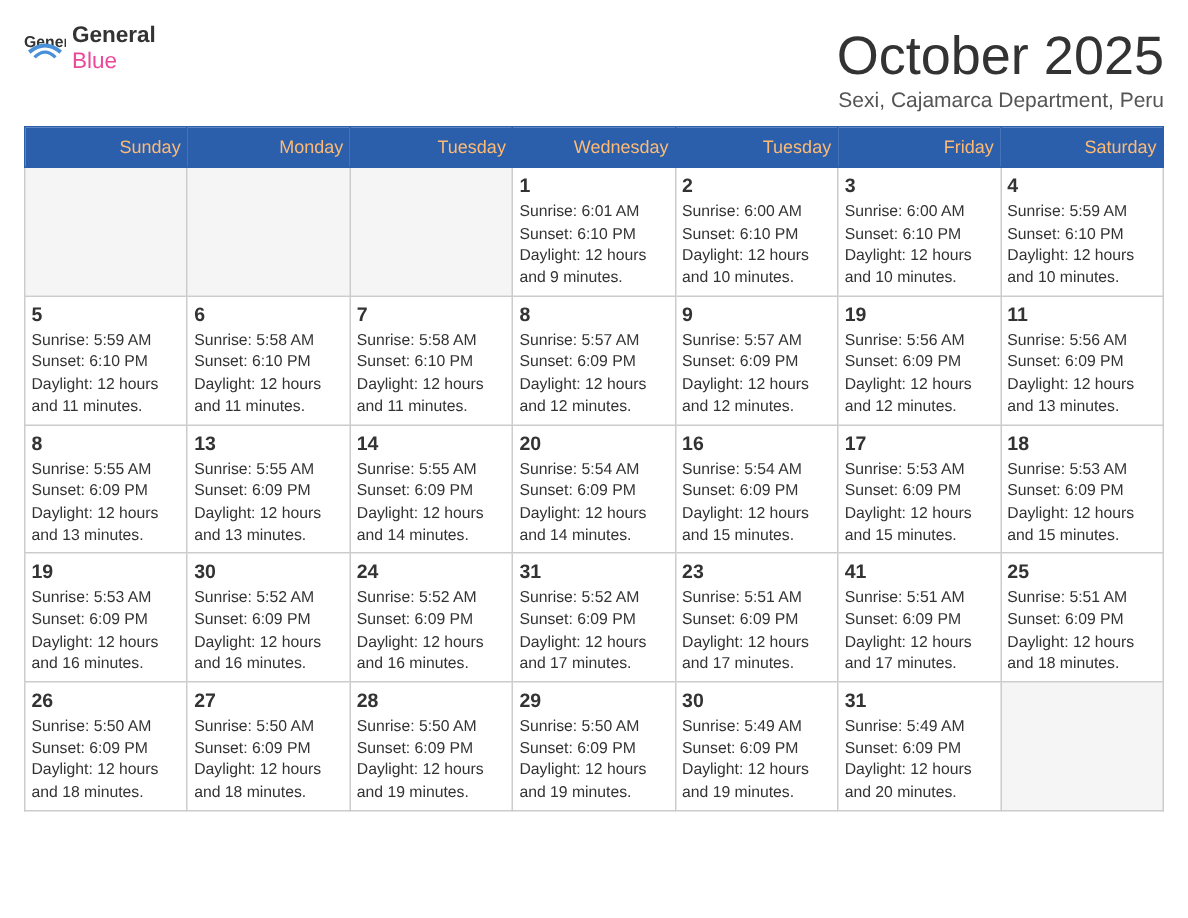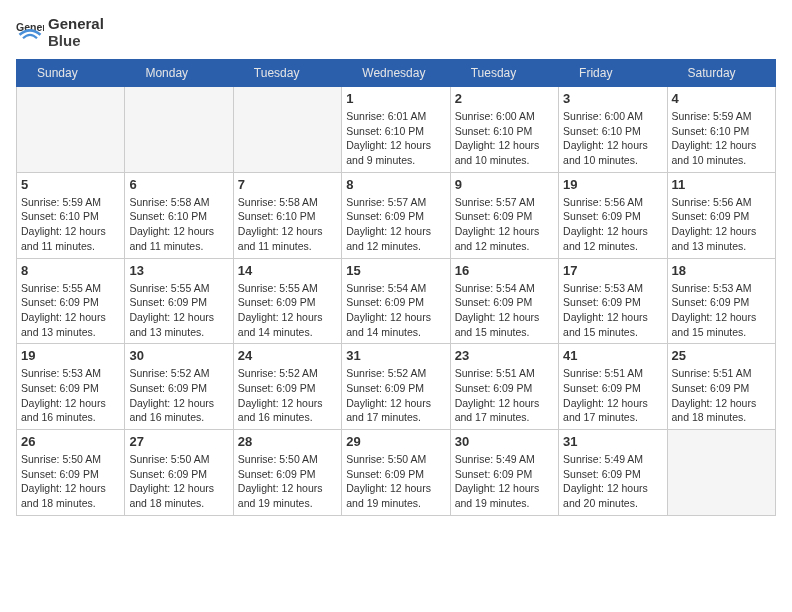--- a/index.html
+++ b/index.html
@@ -37,23 +37,23 @@
       font-size: 14px;
       color: #555;
     }
     .calendar {
       width: 100%;
       border-collapse: collapse;
       font-size: 11px;
     }
     .calendar th {
       background: #2b5fac;
-      color: #e5e5e5;
-      padding: 6px 20px;
-      text-align: left;
+      color: #fdba74;
+      padding: 6px 4px;
+      text-align: right;
       font-weight: normal;
       font-size: 12px;
       border: 1px solid #2b5fac;
     }
     .calendar td {
       border: 1px solid #ccc;
       vertical-align: top;
       padding: 4px;
       width: 108px;
       min-height: 80px;
@@ -79,24 +79,26 @@
 
 <div class="header">
   <div class="logo">
     <svg class="logo-icon" viewBox="0 0 32 32">
       <text x="0" y="14" font-size="12" font-weight="bold" fill="#333">General</text>
       <path d="M4 18 Q16 8 28 18" stroke="#4a90d9" stroke-width="3" fill="none"></path>
       <path d="M8 22 Q16 14 24 22" stroke="#4a90d9" stroke-width="2.5" fill="none"></path>
     </svg>
     <div style="display:flex;flex-direction:column;line-height:1.1;">
       <span style="font-size:15px;font-weight:bold;color:#333;">General</span>
-      <span style="font-size:15px;font-weight:bold;color:#404040;">Blue</span>
+      <span style="font-size:15px;font-weight:normal;color:#ec4899;">Blue</span>
     </div>
   </div>
   <div class="title-area">
+    <div class="month-title">October 2025</div>
+    <div class="subtitle">Sexi, Cajamarca Department, Peru</div>
   </div>
 </div>
 
 <table class="calendar">
   <thead>
     <tr>
     <th>Sunday</th>
         <th>Monday</th>
         <th>Tuesday</th>
         <th>Wednesday</th>
@@ -192,21 +194,21 @@
           <div class="day-info">Sunset: 6:09 PM</div>
           <div class="day-info">Daylight: 12 hours and 13 minutes.</div>
         </td>
         <td>
           <div class="day-num">14</div>
           <div class="day-info">Sunrise: 5:55 AM</div>
           <div class="day-info">Sunset: 6:09 PM</div>
           <div class="day-info">Daylight: 12 hours and 14 minutes.</div>
         </td>
         <td>
-          <div class="day-num">15</div>
+          <div class="day-num">20</div>
           <div class="day-info">Sunrise: 5:54 AM</div>
           <div class="day-info">Sunset: 6:09 PM</div>
           <div class="day-info">Daylight: 12 hours and 14 minutes.</div>
         </td>
         <td>
           <div class="day-num">16</div>
           <div class="day-info">Sunrise: 5:54 AM</div>
           <div class="day-info">Sunset: 6:09 PM</div>
           <div class="day-info">Daylight: 12 hours and 15 minutes.</div>
         </td>

